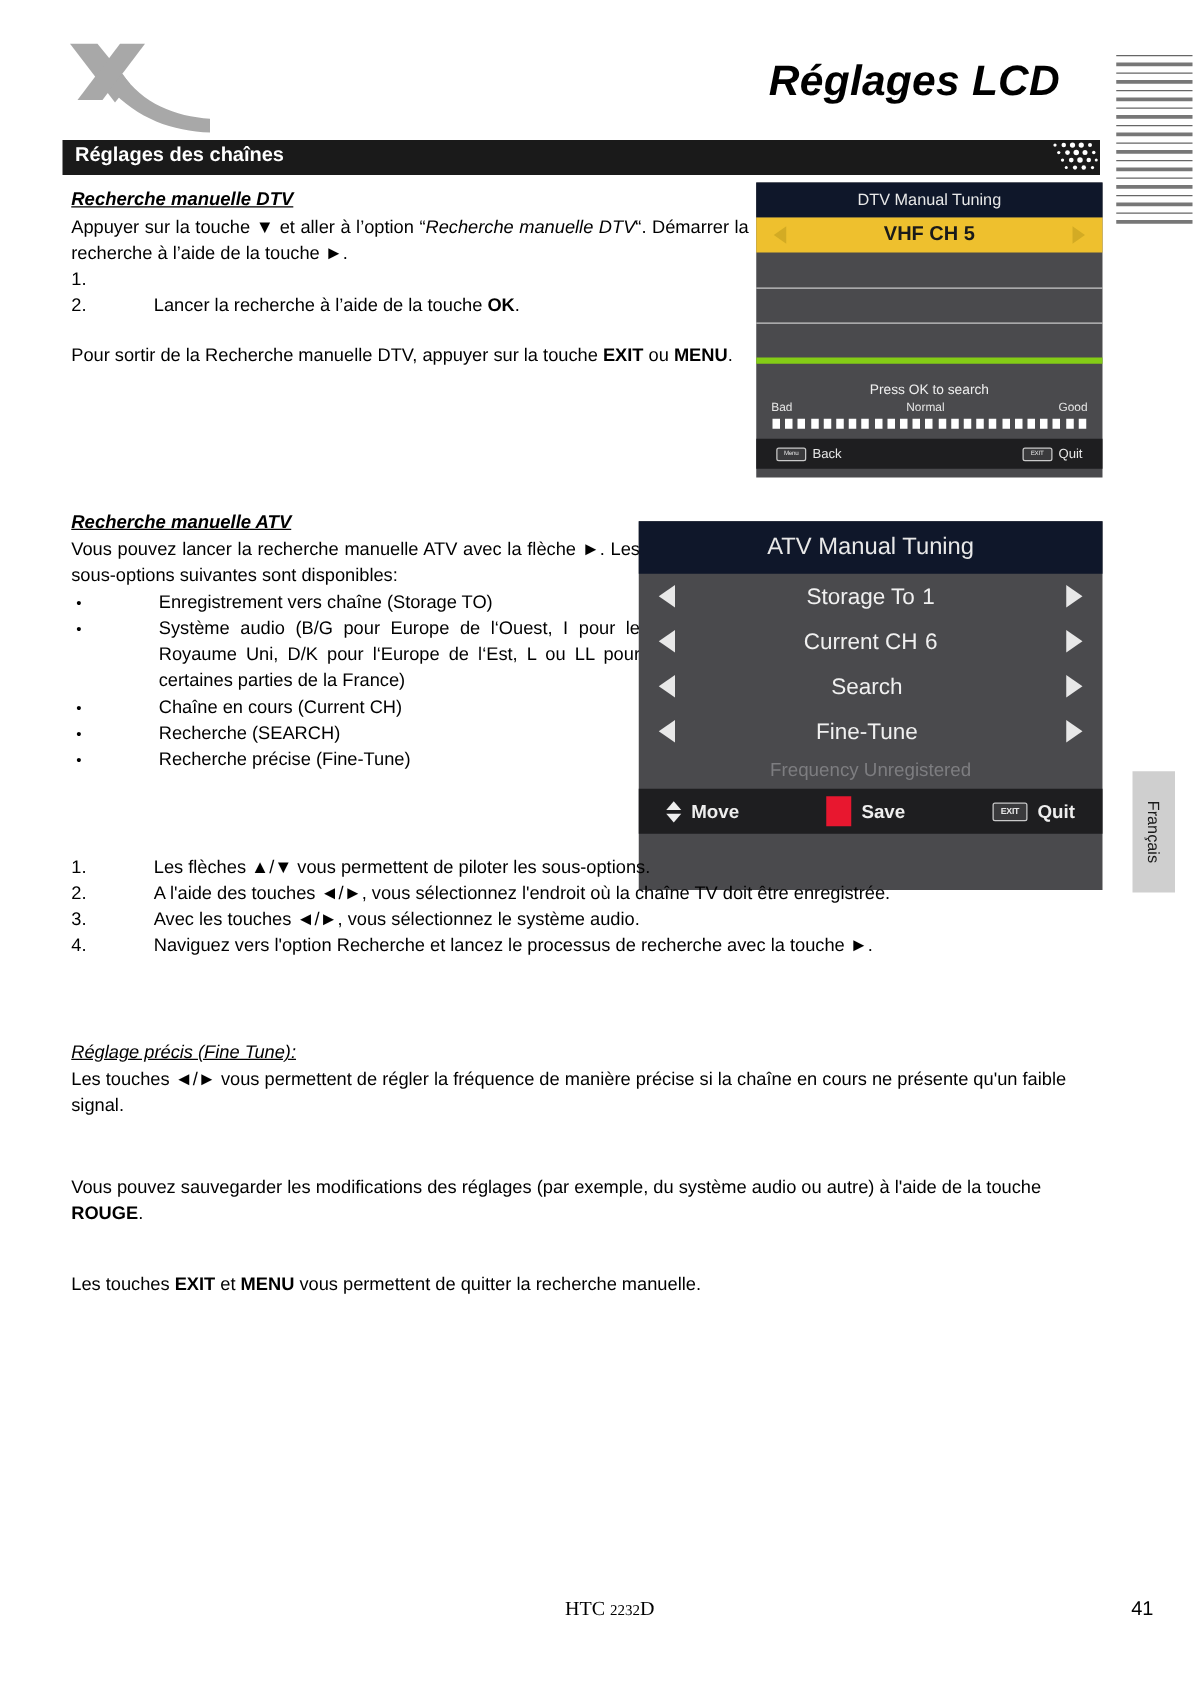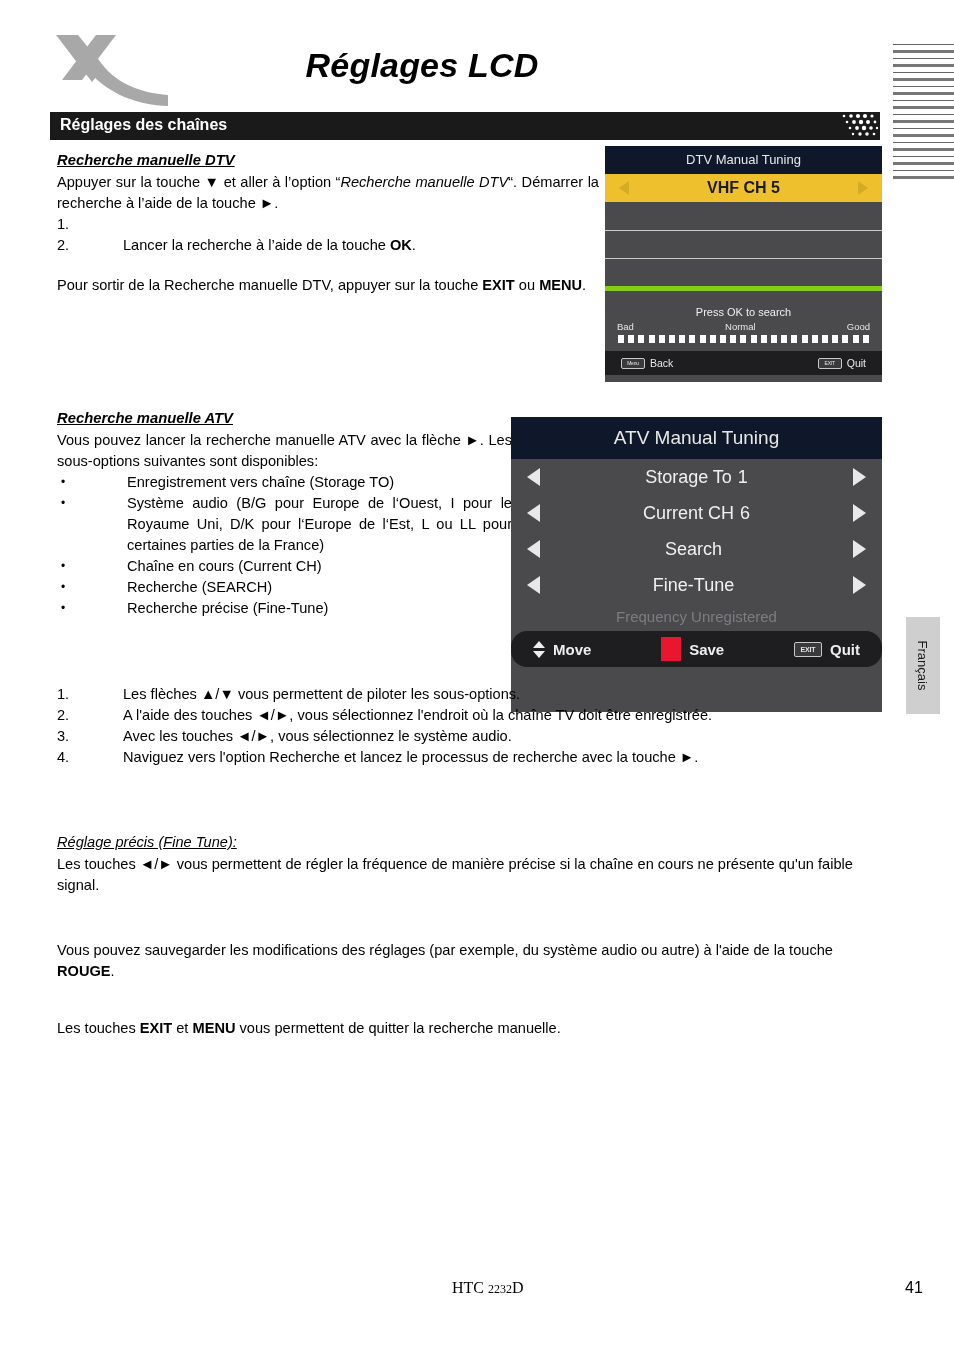--- a/index.html
+++ b/index.html
@@ -38,24 +38,24 @@
     position: absolute;
     left: 52px;
     top: 33px;
     width: 120px;
     height: 78px;
   }
 
   
   .page-title {
     position: absolute;
-    left: 6px;
+    left: 16px;
     top: 46px;
     width: 832px;
-    text-align: center;
+    text-align: right;
     font-size: 34px;
     font-weight: bold;
     font-style: italic;
     letter-spacing: 0.2px;
   }
 
   
   .section-bar {
     position: absolute;
     left: 50px;
@@ -287,21 +287,20 @@
     color: #7d7d80;
     height: 28px;
     line-height: 28px;
   }
   .atv .osd-foot {
     height: 36px;
     padding: 0 22px;
     font-size: 15px;
     font-weight: bold;
     color: #eeeeee;
-    border-radius: 16px;
   }
   .atv .foot-item { display: flex; align-items: center; gap: 8px; }
   .atv .foot-item.mid { margin: 0 auto; }
   .atv .updown {
     display: flex;
     flex-direction: column;
     align-items: center;
     gap: 3px;
   }
   .atv .up {

